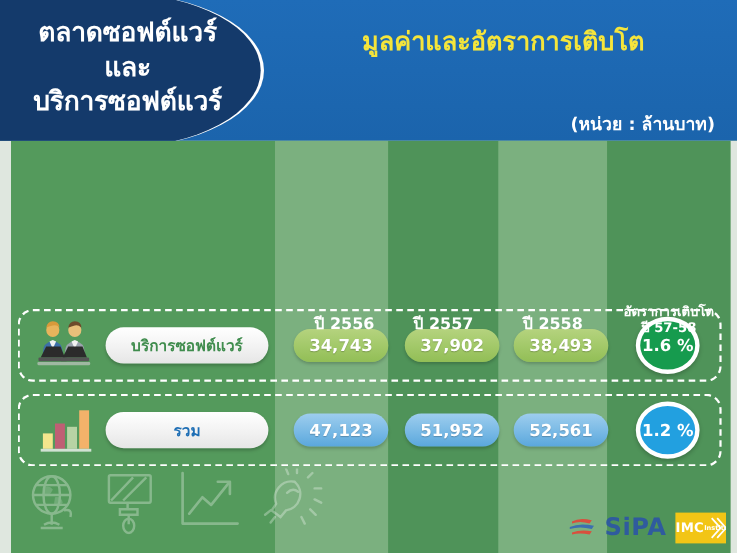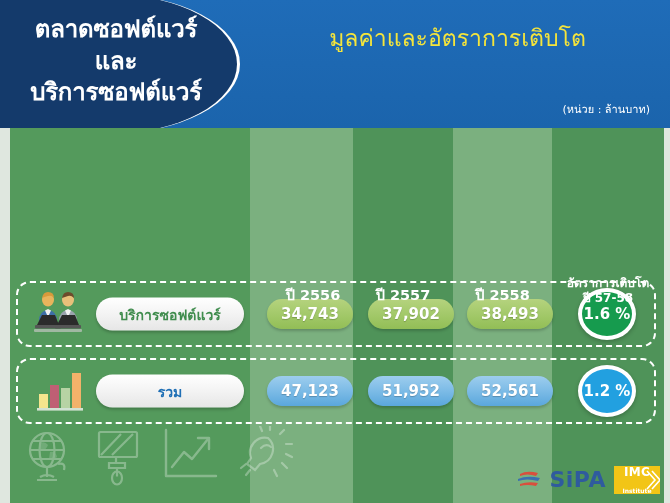--- a/index.html
+++ b/index.html
@@ -50,30 +50,30 @@
   .header-right {
     position: absolute;
     left: 245px; top: 0; width: 425px; height: 128px;
     z-index: 1;
     text-align: center;
   }
   .title-main {
     position:absolute; left:0; top:24px; width:425px;
     color: #f5e53b;
     font-size: 23px;
-    font-weight: normal;
+    font-weight: bold;
     line-height: 1.26;
     white-space: nowrap;
   }
   .title-main .l2 { letter-spacing: 0.5px; }
   .title-unit {
     position:absolute; right: 20px; top: 100px;
     color: #ffffff;
-    font-size: 11px;
-    font-weight: normal;
+    font-size: 16px;
+    font-weight: bold;
     white-space: nowrap;
   }
 
   
   .body-area {
     position: absolute;
     left: 0; top: 128px; width: 670px; height: 375px;
     background: #549a5c;
     overflow: hidden;
   }
@@ -191,22 +191,22 @@
   }
   .sipa-logo { display:flex; align-items:center; gap: 4px; }
   .sipa-text {
     color: #2f5b9e; font-size: 22px; font-weight: bold;
     letter-spacing: 0.5px; line-height: 1; text-align: center;
   }
   .imc-box {
     width: 46px; height: 28px;
     background: #f2c516;
     position: relative;
-    display: flex; flex-direction: column;
-    align-items: center; justify-content: space-between;
+    display: flex; flex-direction: row;
+    align-items: center; justify-content: flex-start;
     overflow: hidden;
   }
   .imc-main { color:#ffffff; font-size: 12px; font-weight: bold; line-height:1; letter-spacing:0.3px;}
   .imc-sub  { color:#ffffff; font-size: 6px; font-weight: bold; line-height:1; margin-top:1.5px;}
 </style>
 </head>
 <body>
 
 <div id="infographic">
 

